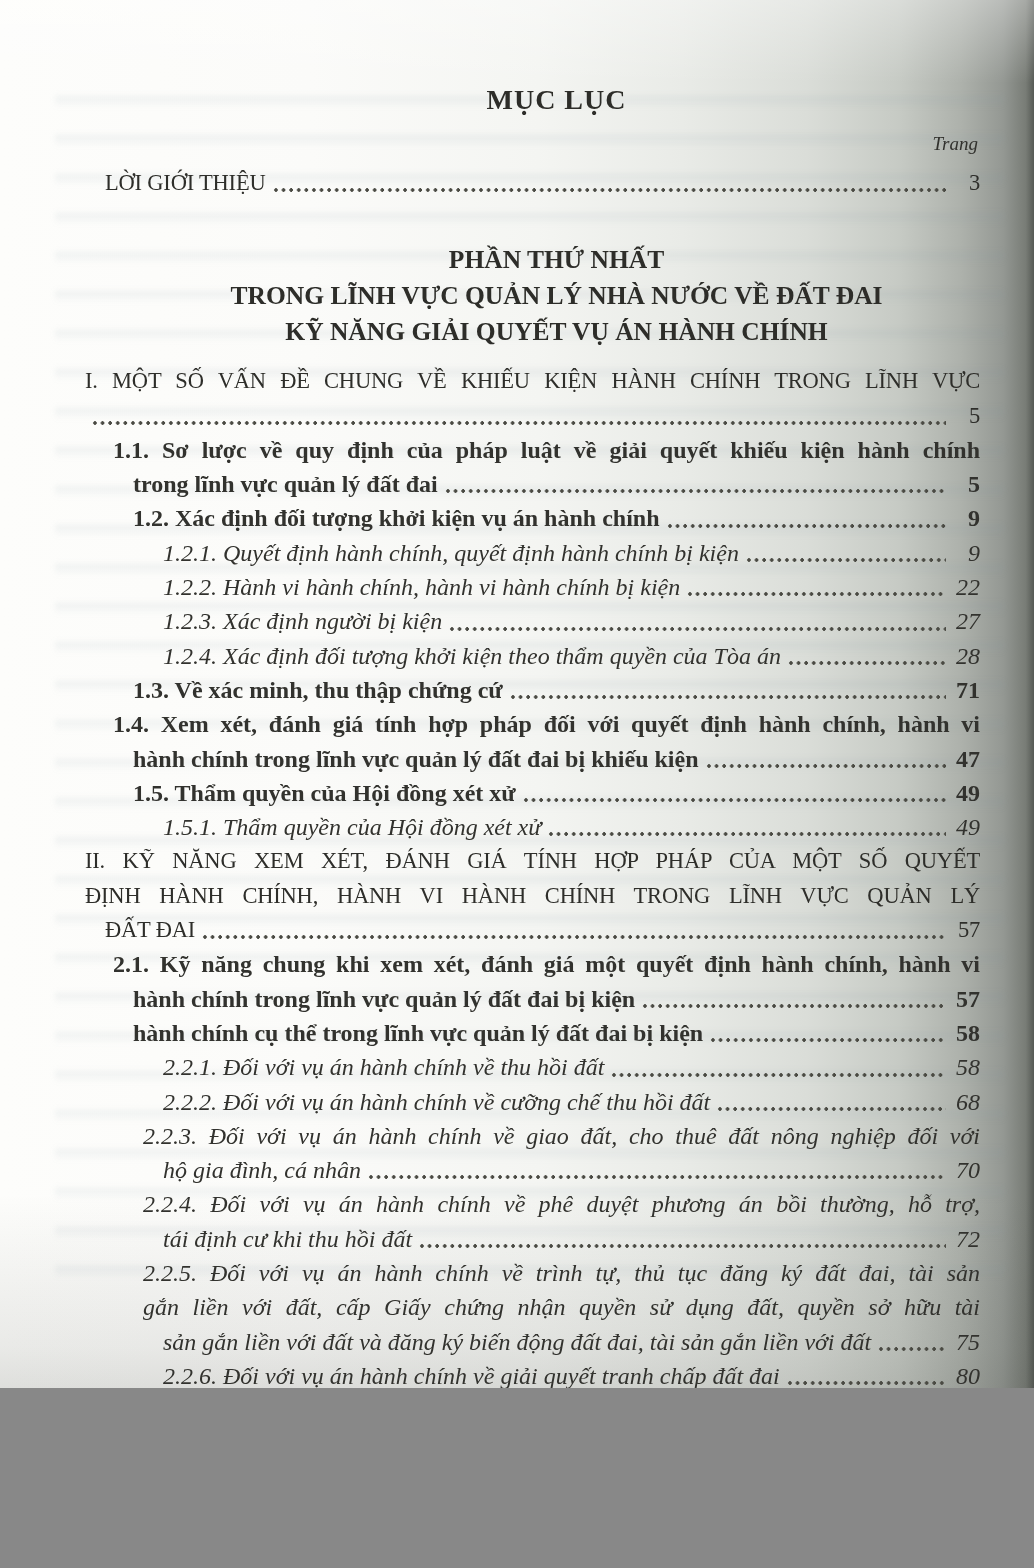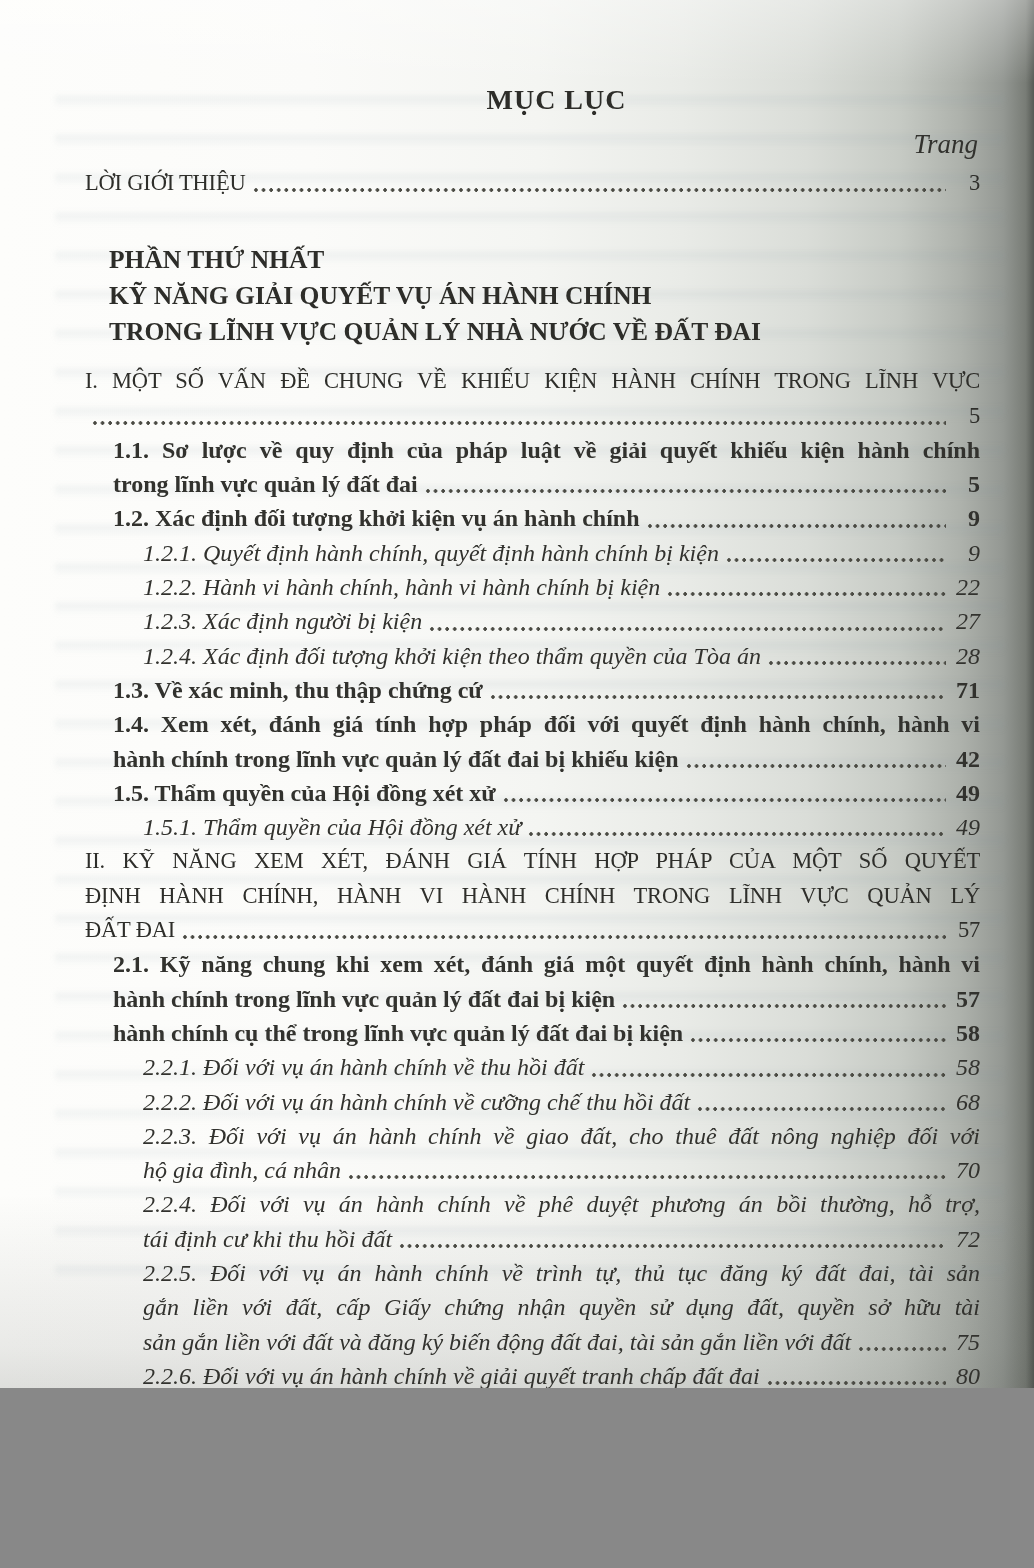--- a/index.html
+++ b/index.html
@@ -25,47 +25,47 @@
     pointer-events:none;
   }
   .content { position:absolute; left:85px; top:0; width:895px; }
 
   .title {
     margin:84px 0 0; text-align:center; transform:translateX(24px);
     font-weight:bold; font-size:28px; line-height:32px; letter-spacing:1px;
     color:#2d2d29;
   }
   .trang {
-    text-align:right; font-style:italic; font-size:27px; line-height:28px;
+    text-align:right; font-style:italic; font-size:19px; line-height:28px;
     margin-top:14px; padding-right:2px;
   }
   .toc { margin-top:8px; }
 
   .toc-entry { font-size:24px; }
   .entry-line { line-height:34.3px; white-space:nowrap; }
   .entry-line.justify { text-align:justify; text-align-last:justify; }
   .entry-line.last { display:flex; align-items:baseline; }
-  .line-text { flex:0 0 auto; }
+  .line-text { flex:0 0 auto;margin-left:20px; }
   .dots {
     flex:1 1 20px; min-width:18px; align-self:flex-end;
     height:10px; margin:0 4px 5px 7px;
     background-image:radial-gradient(circle at 3px 5px, #4a4a43 1.55px, rgba(0,0,0,0) 2px);
     background-size:7.6px 10px; background-repeat:repeat-x;
   }
   .pg { flex:0 0 auto; min-width:30px; text-align:right; }
 
   .style-caps { font-size:22.5px; letter-spacing:-0.2px; color:#2e2e2a; }
   .style-caps .entry-line { line-height:34.3px; }
   .style-italic { font-style:italic; }
   .indent-0 { padding-left:0; }
   .indent-1 { padding-left:28px;font-weight:bold; }
   .indent-2 { padding-left:58px; }
 
   .part-heading {
-    margin:42px 0 14px; text-align:left; transform:translateX(24px);
+    margin:42px 0 14px; text-align:center; transform:translateX(24px);
     font-weight:bold; font-size:25.5px; line-height:36px; color:#2d2d29;
     white-space:nowrap;
   }
   .footer {
     position:absolute; left:0; top:1468px; width:1034px;
     text-align:center; font-size:24px; transform:translateX(38px);
     color:#3a3a36;
   }
 </style>
 </head>
@@ -79,22 +79,22 @@
     <div class="toc" id="toc">
         <div class="toc-entry style-caps indent-0">
           <div class="entry-line last">
             <span class="line-text">LỜI GIỚI THIỆU</span>
             <span class="dots"></span>
             <span class="pg">3</span>
           </div>
         </div>
         <div class="part-heading">
           <div>PHẦN THỨ NHẤT</div>
+          <div>TRONG LĨNH VỰC QUẢN LÝ NHÀ NƯỚC VỀ ĐẤT ĐAI</div>
           <div>KỸ NĂNG GIẢI QUYẾT VỤ ÁN HÀNH CHÍNH</div>
-          <div>TRONG LĨNH VỰC QUẢN LÝ NHÀ NƯỚC VỀ ĐẤT ĐAI</div>
         </div>
         <div class="toc-entry style-caps indent-0">
           <div class="entry-line justify">I. MỘT SỐ VẤN ĐỀ CHUNG VỀ KHIẾU KIỆN HÀNH CHÍNH TRONG LĨNH VỰC</div>
           <div class="entry-line last">
             <span class="dots"></span>
             <span class="pg">5</span>
           </div>
         </div>
         <div class="toc-entry style-normal indent-1">
           <div class="entry-line justify">1.1. Sơ lược về quy định của pháp luật về giải quyết khiếu kiện hành chính</div>
@@ -144,21 +144,21 @@
             <span class="line-text">1.3. Về xác minh, thu thập chứng cứ</span>
             <span class="dots"></span>
             <span class="pg">71</span>
           </div>
         </div>
         <div class="toc-entry style-normal indent-1">
           <div class="entry-line justify">1.4. Xem xét, đánh giá tính hợp pháp đối với quyết định hành chính, hành vi</div>
           <div class="entry-line last">
             <span class="line-text">hành chính trong lĩnh vực quản lý đất đai bị khiếu kiện</span>
             <span class="dots"></span>
-            <span class="pg">42</span>
+            <span class="pg">47</span>
           </div>
         </div>
         <div class="toc-entry style-normal indent-1">
           <div class="entry-line last">
             <span class="line-text">1.5. Thẩm quyền của Hội đồng xét xử</span>
             <span class="dots"></span>
             <span class="pg">49</span>
           </div>
         </div>
         <div class="toc-entry style-italic indent-2">

